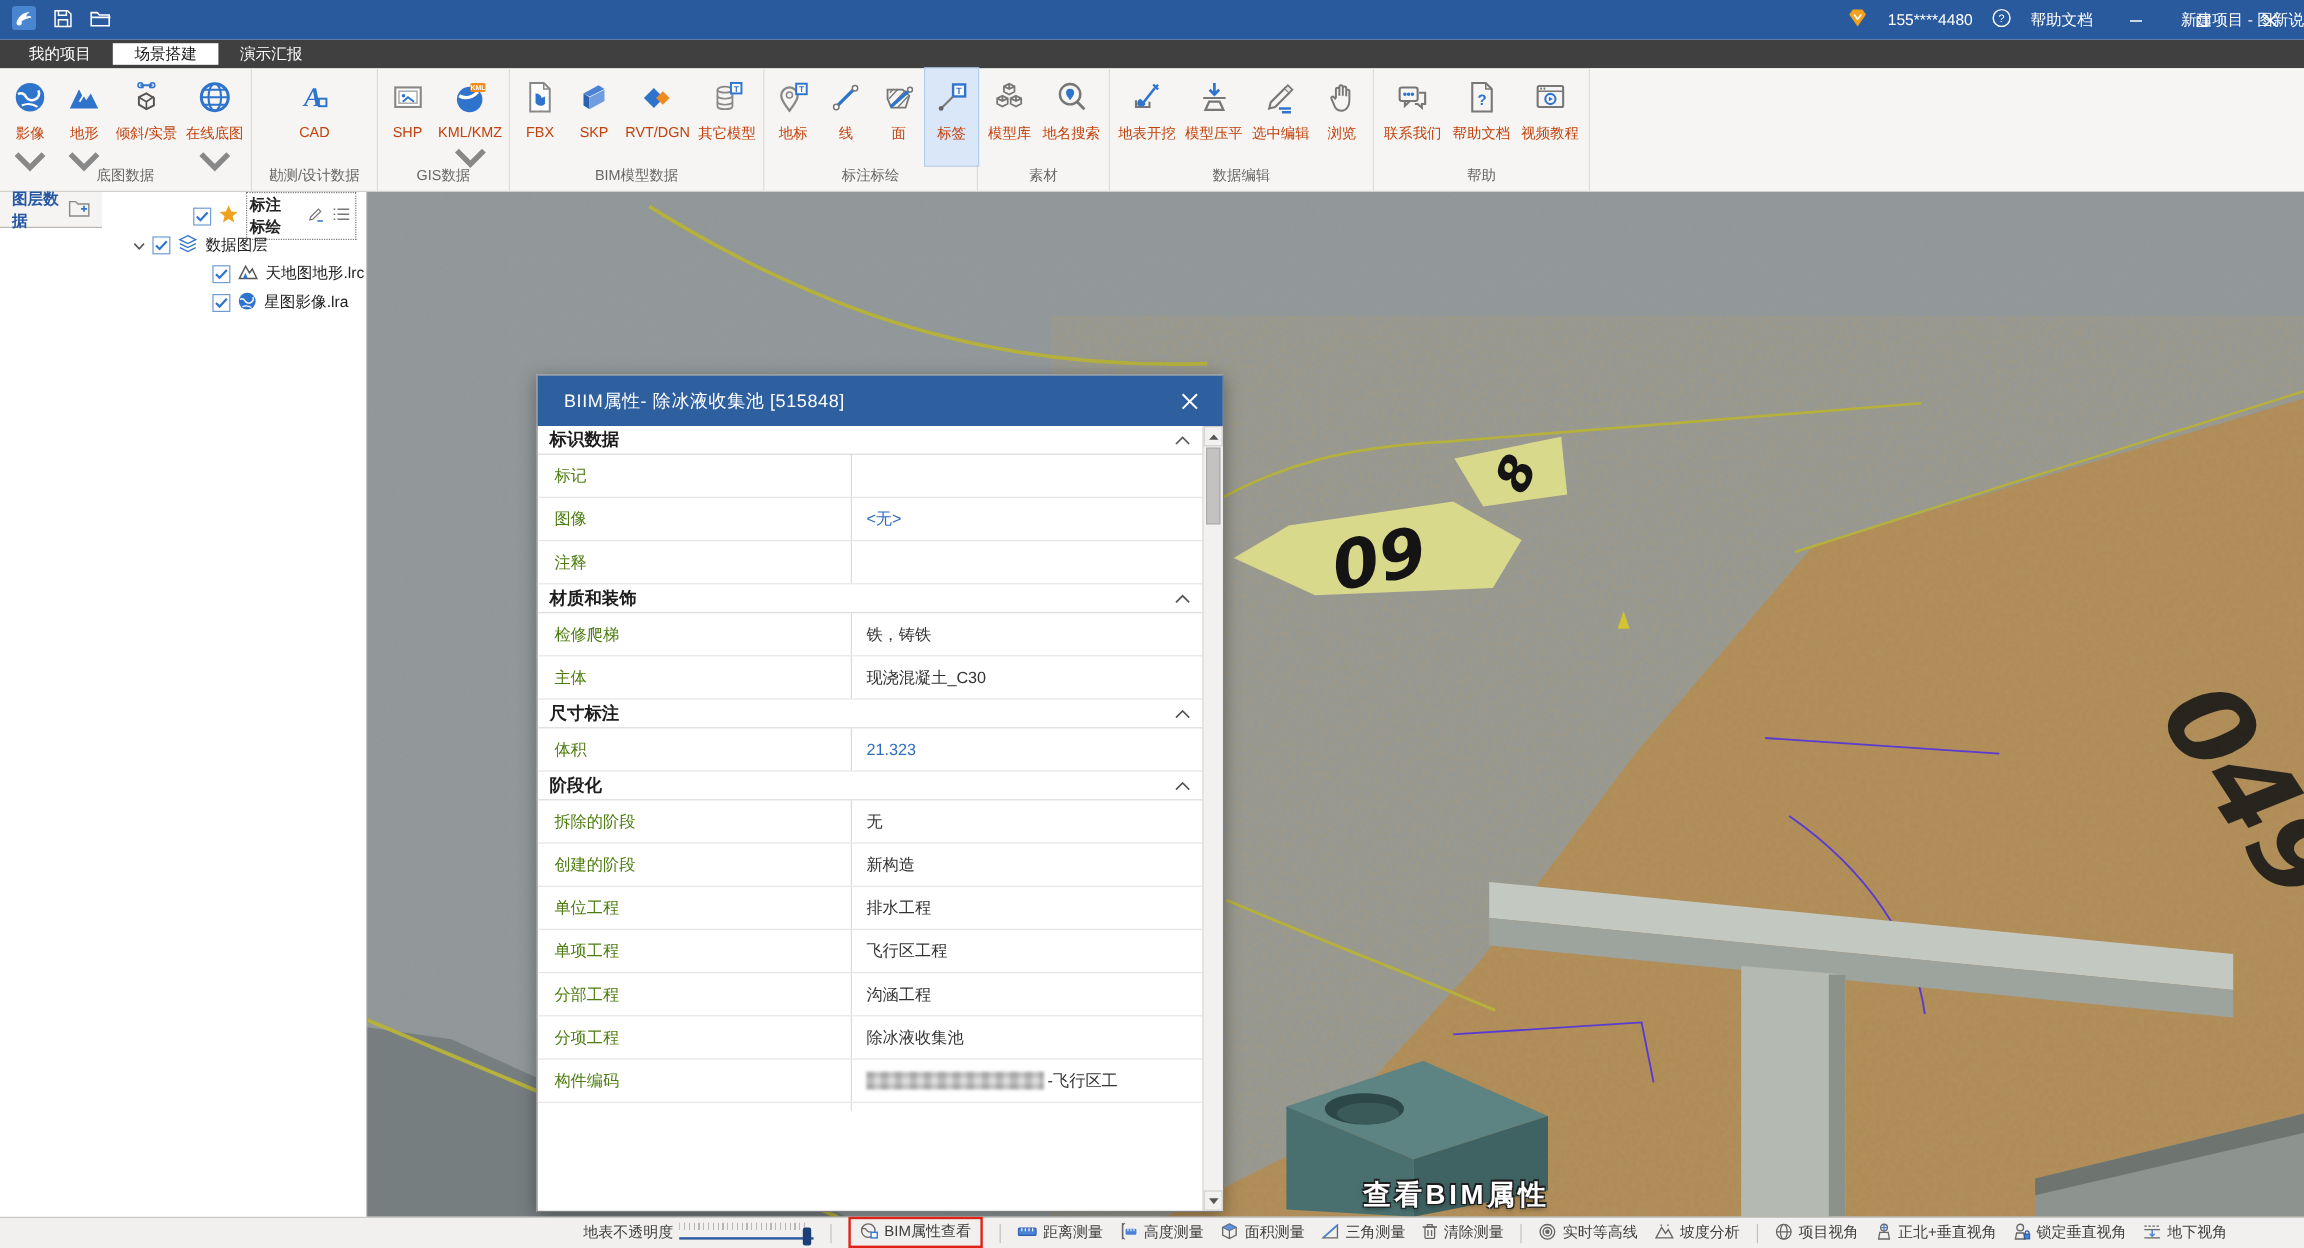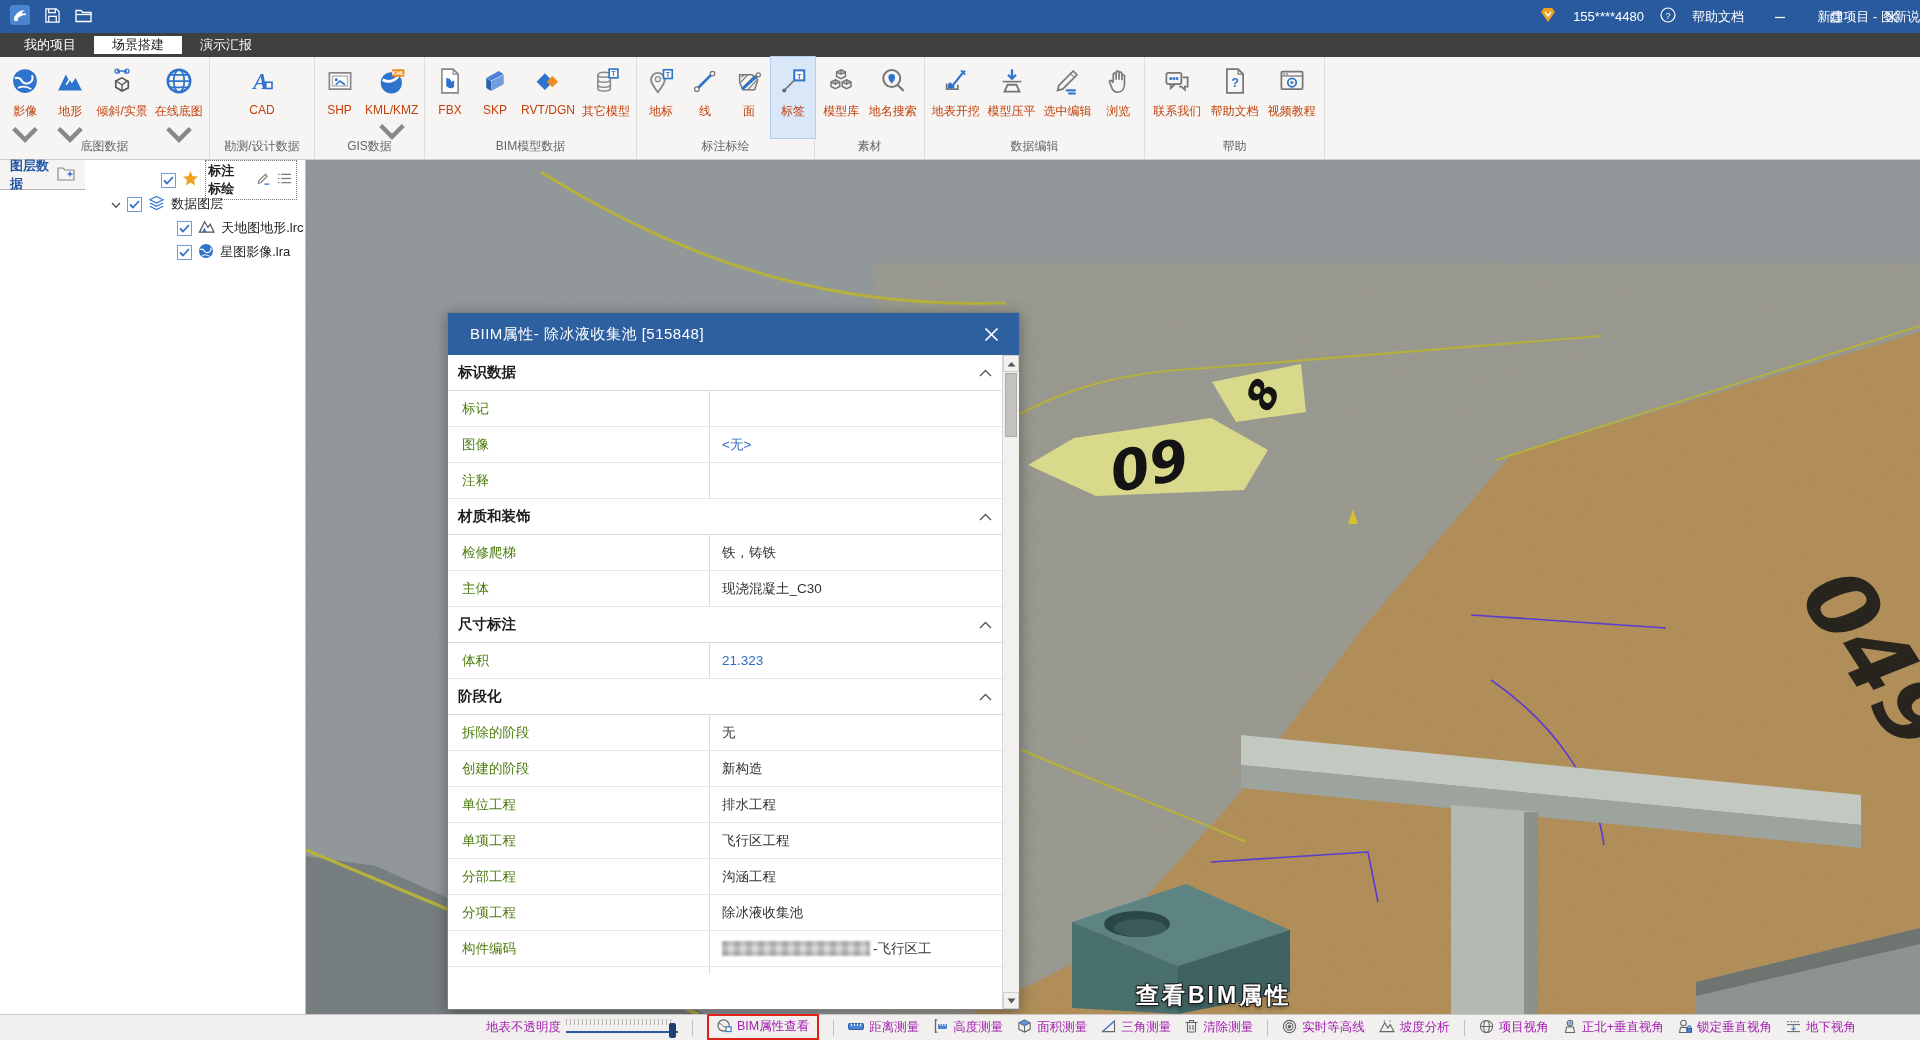--- a/index.html
+++ b/index.html
@@ -52,41 +52,41 @@
     text-shadow:-1px -1px 0 #1c1c1c,1px -1px 0 #1c1c1c,-1px 1px 0 #1c1c1c,1px 1px 0 #1c1c1c,0 2px 4px rgba(0,0,0,.55); }
 
   
   .dialog { position:absolute; left:447px; top:312px; width:573px; height:698px; background:#fff;
     border:1px solid #7f7f7f; box-shadow:0 3px 14px rgba(0,0,0,.35); display:flex; flex-direction:column; }
   .dlg-head { height:42px; background:#2e5f9f; color:#fff; display:flex; align-items:center; padding:0 14px 0 22px; flex:0 0 auto;}
   .dlg-title { font-size:15px; letter-spacing:.5px;}
   .dlg-close { margin-left:auto; width:28px; height:28px; display:flex; align-items:center; justify-content:center; cursor:pointer;}
   .dlg-body { flex:1; display:flex; min-height:0; }
   .dlg-rows { flex:1; overflow:hidden; }
-  .sec { height:36px; display:flex; align-items:center; padding:0 10px; border-bottom:1px solid #dcdbd9;text-align:right; }
+  .sec { height:24px; display:flex; align-items:center; padding:0 10px; border-bottom:1px solid #dcdbd9;text-align:right; }
   .sec-t { font-weight:bold; font-size:14.5px; color:#1d1d1d; }
   .sec .sp { flex:1; }
   .prow { height:36px; display:flex; border-bottom:1px solid #e6e5e3; font-size:13.5px; }
   .pl { width:262px; display:flex; align-items:center; padding-left:14px; border-right:1px solid #dcdbd9; color:#4d7c0f;}
   .pv { flex:1; display:flex; align-items:center; padding-left:12px; color:#333; overflow:hidden; white-space:nowrap;}
   .pv.blue { color:#2f6cc0; }
   .redact { display:inline-block; width:148px; height:15px; margin-right:3px; flex:0 0 auto;
     background:repeating-linear-gradient(90deg,#c9c9c9 0 6px,#e9e9e9 6px 12px),repeating-linear-gradient(0deg,#d6d6d6 0 5px,#f0f0f0 5px 10px);
     background-blend-mode:multiply; filter:blur(1.3px); }
   .cutrow { height:7px; border-bottom:none; display:flex; }
   .cutrow .pl { border-bottom:none; }
   
   .sbar { width:17px; background:#f2f1f0; border-left:1px solid #d8d7d5; display:flex; flex-direction:column; flex:0 0 auto;}
   .sbtn { height:17px; display:flex; align-items:center; justify-content:center; background:#f2f1f0; border:1px solid #d0cfcd;}
   .sthumb { height:64px; margin:1px 2px; background:#c3c2c0; border:1px solid #adacaa;}
   .strack { flex:1; }
 
   
   .statusbar { height:26px; background:#f1f0ee; border-top:1px solid #c9c7c5; display:flex; align-items:center;
-    justify-content:flex-end; gap:14px; padding-right:64px; font-size:12.5px; color:#a21caf; flex:0 0 auto; position:relative;}
+    justify-content:flex-end; gap:14px; padding-right:64px; font-size:12.5px; color:#404040; flex:0 0 auto; position:relative;}
   .sitem { display:flex; align-items:center; gap:5px; white-space:nowrap; cursor:pointer;}
   .ssep { width:1px; height:16px; background:#c2c0be; }
   .slider { position:relative; width:112px; height:18px; }
   .ticks { position:absolute; left:0; right:6px; top:0; height:6px;
     background:repeating-linear-gradient(90deg,#b9b7b4 0 1px,transparent 1px 4px); }
   .track { position:absolute; left:0; right:0; top:12px; height:2px; background:#2a5a9e; }
   .handle { position:absolute; right:2px; top:4px; width:7px; height:15px; background:#1d3f78; border-radius:2px;}
   .redbox { display:flex; align-items:center; position:relative; border:2px solid #df2318; padding:2px 8px; top:-1px; background:transparent;}
 </style>
 </head>

